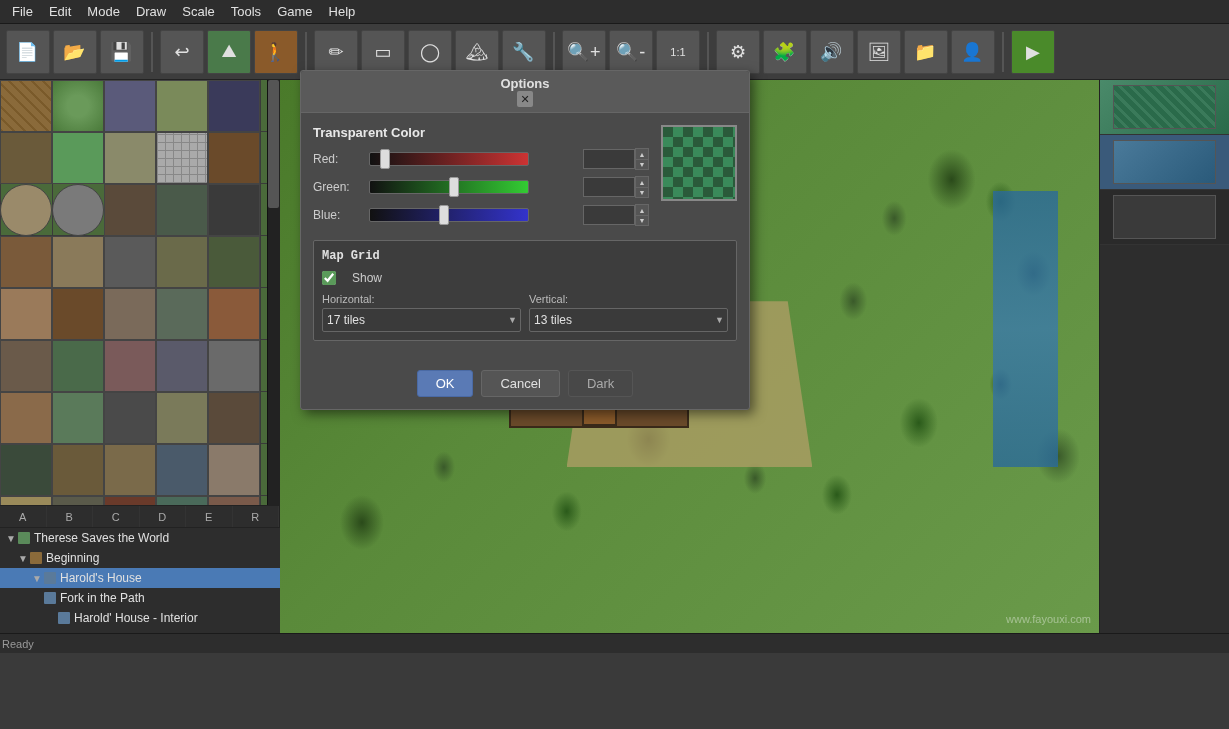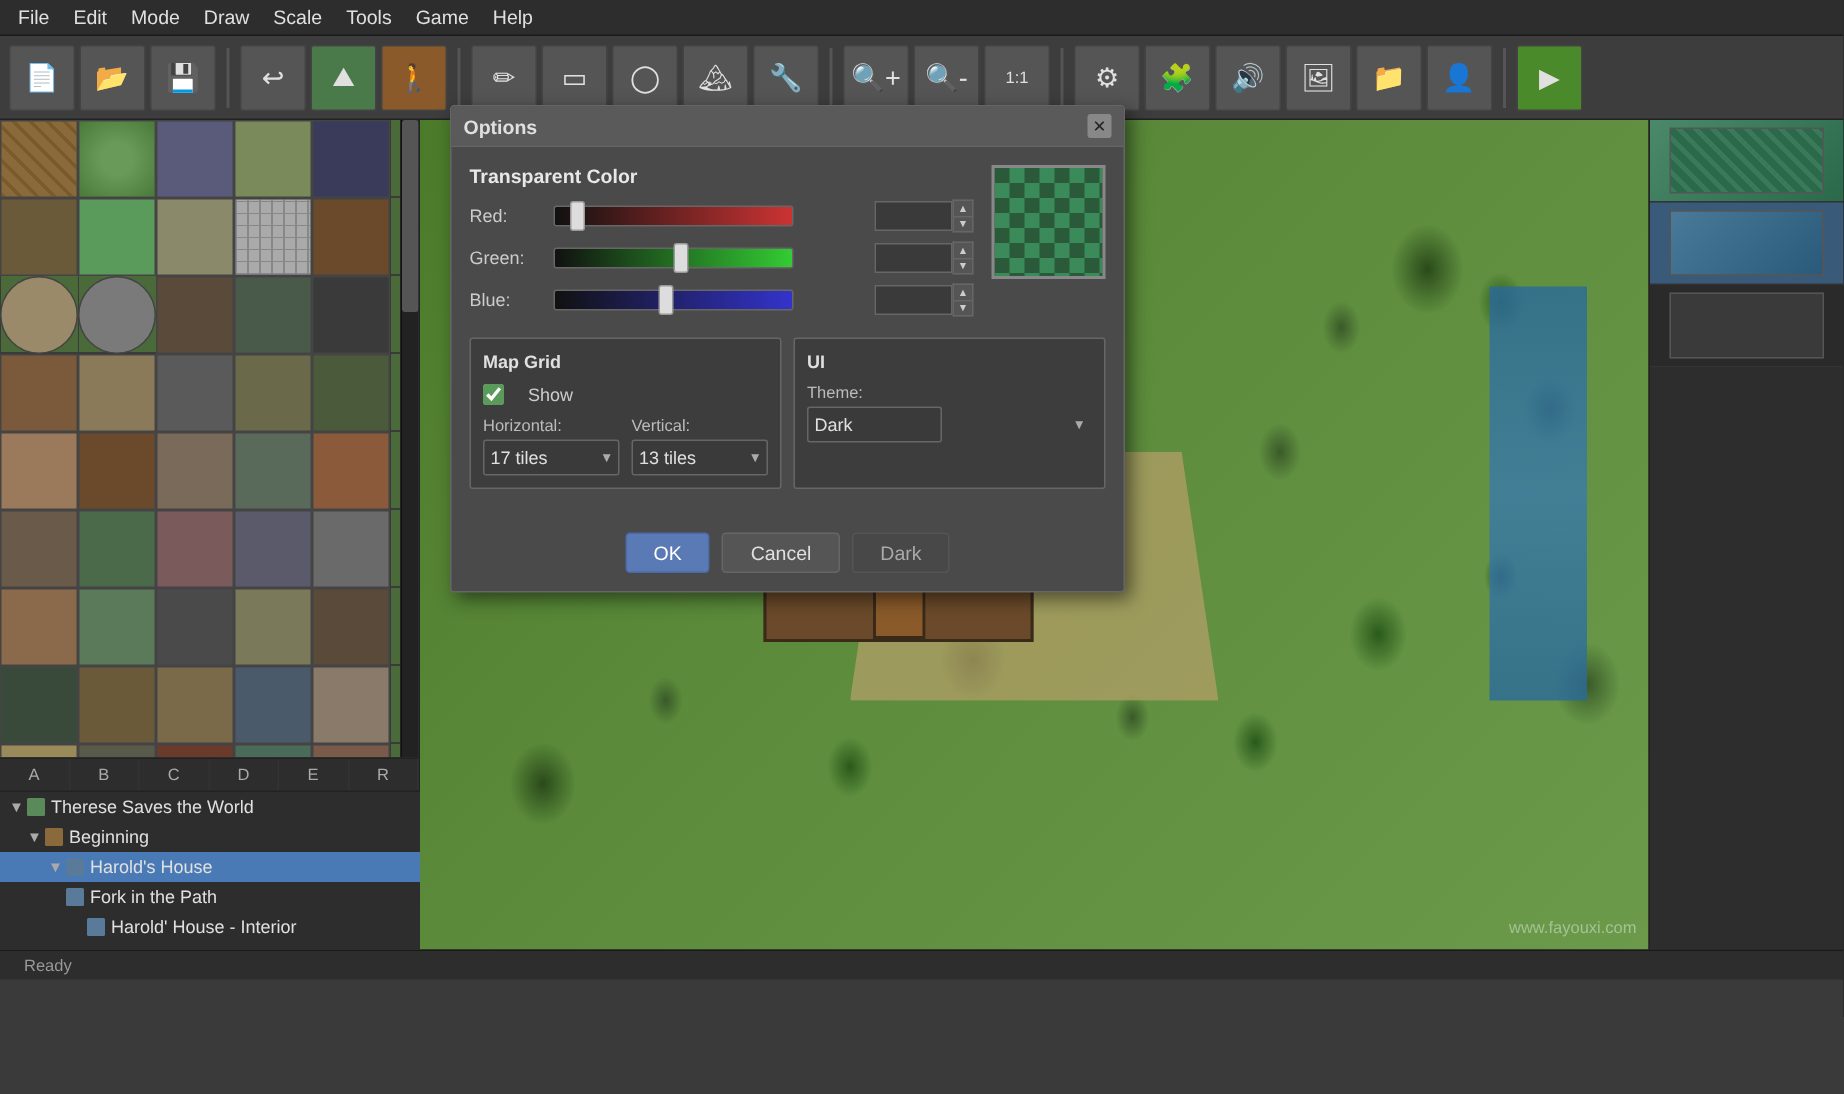--- a/index.html
+++ b/index.html
@@ -46,38 +46,38 @@
 
     
     .map-area { flex: 1; background: #1a1a1a; position: relative; overflow: hidden; }
 
     
     .right-thumbs { width: 130px; background: #2d2d2d; display: flex; flex-direction: column; border-left: 1px solid #222; }
     .thumb-item { height: 55px; border-bottom: 1px solid #333; background: #3a3a3a; display: flex; align-items: center; justify-content: center; overflow: hidden; }
 
     
     .dialog { position: absolute; top: 70px; left: 300px; width: 450px; background: #4a4a4a; border: 1px solid #666; border-radius: 3px; box-shadow: 4px 4px 12px rgba(0,0,0,0.5); z-index: 200; }
-    .dialog-titlebar { display: flex; align-items: center; justify-content: space-between; background: #5a5a5a; padding: 5px 8px; border-radius: 3px 3px 0 0; border-bottom: 1px solid #666; }
+    .dialog-titlebar { display: flex; align-items: center; justify-content: space-between; background: #5a5a5a; padding: 5px 8px; border-radius: 3px 3px 0 0; border-bottom: 1px solid #666; flex-direction: column; }
     .dialog-title { font-size: 13px; font-weight: bold; color: #e0e0e0; }
     .dialog-close { width: 16px; height: 16px; background: #888; border-radius: 2px; display: flex; align-items: center; justify-content: center; cursor: pointer; font-size: 11px; color: #222; }
     .dialog-body { padding: 12px; }
 
     
     .section-title { font-weight: bold; font-size: 13px; color: #e8e8e8; margin-bottom: 8px; }
     .color-row { display: flex; align-items: center; margin-bottom: 6px; gap: 8px; }
     .color-label { width: 48px; font-size: 12px; color: #ccc; }
     .value-input { width: 52px; height: 20px; background: #3a3a3a; border: 1px solid #666; color: #e0e0e0; font-size: 12px; text-align: center; padding: 0 2px; }
     .color-preview { width: 76px; height: 76px; border: 2px solid #888; background: 
       repeating-conic-gradient(#3a8a5a 0% 25%, #2a5a3a 0% 50%) 0 0 / 20px 20px; }
     .color-preview-wrapper { display: flex; align-items: center; justify-content: center; }
 
     
     .sections-row { display: flex; gap: 8px; margin-top: 8px; }
     .section-box { flex: 1; background: #3d3d3d; border: 1px solid #666; border-radius: 2px; padding: 8px; }
-    .section-box-title { font-weight: bold; font-size: 12px; color: #e0e0e0; margin-bottom: 8px; }
+    .section-box-title { font-weight: bold; font-size: 12px; color: #e0e0e0; margin-bottom: 8px; font-family: Liberation Mono, monospace; }
 
     .checkbox-row { display: flex; align-items: center; gap: 16px; margin-bottom: 8px; }
     .checkbox-input { width: 14px; height: 14px; cursor: pointer; accent-color: #5a9a5a; }
     .checkbox-label { font-size: 12px; color: #ccc; }
 
     .grid-fields { display: flex; gap: 8px; }
     .grid-field { flex: 1; }
     .grid-field-label { font-size: 11px; color: #bbb; margin-bottom: 3px; }
     .select-input { width: 100%; height: 24px; background: #3a3a3a; border: 1px solid #666; color: #e0e0e0; font-size: 12px; padding: 0 4px; cursor: pointer; border-radius: 2px; appearance: none; -webkit-appearance: none; }
     .select-wrapper { position: relative; }
@@ -342,21 +342,21 @@
       <div class="thumb-item" style="background: #3a5a7a;">
         <div style="width:80%; height:80%; background: linear-gradient(135deg, #4a7a9a, #2a5a7a); border: 1px solid #555;"></div>
       </div>
       <div class="thumb-item" style="background: #2a2a2a;">
         <div style="width:80%; height:80%; background: #3a3a3a; border: 1px solid #555;"></div>
       </div>
     </div>
   </div>
 </div>
 
-<div style="height: 20px; background: #2d2d2d; border-top: 1px solid #1a1a1a; display: flex; align-items: center; padding: 0 16px; font-size: 11px; color: #999; text-align: center;">
+<div style="height: 20px; background: #2d2d2d; border-top: 1px solid #1a1a1a; display: flex; align-items: center; padding: 0 2px; font-size: 11px; color: #999; text-align: center;">
   <span>Ready</span>
 </div>
 
 <div class="dialog">
   <div class="dialog-titlebar">
     <span class="dialog-title">Options</span>
     <div class="dialog-close">✕</div>
   </div>
   <div class="dialog-body">
 
@@ -439,32 +439,20 @@
                 <option>13 tiles</option>
                 <option>17 tiles</option>
                 <option>9 tiles</option>
                 <option>5 tiles</option>
               </select>
             </div>
           </div>
         </div>
       </div>
 
-      <div class="section-box">
-        <div class="section-box-title">UI</div>
-        <div class="theme-field">
-          <div class="theme-label">Theme:</div>
-          <div class="select-wrapper">
-            <select class="select-input" style="width: 90px;">
-              <option>Dark</option>
-              <option>Light</option>
-            </select>
-          </div>
-        </div>
-      </div>
     </div>
 
     <div class="dialog-buttons">
       <button class="btn btn-ok">OK</button>
       <button class="btn btn-cancel">Cancel</button>
       <button class="btn btn-apply">Dark</button>
     </div>
   </div>
 </div>
 

